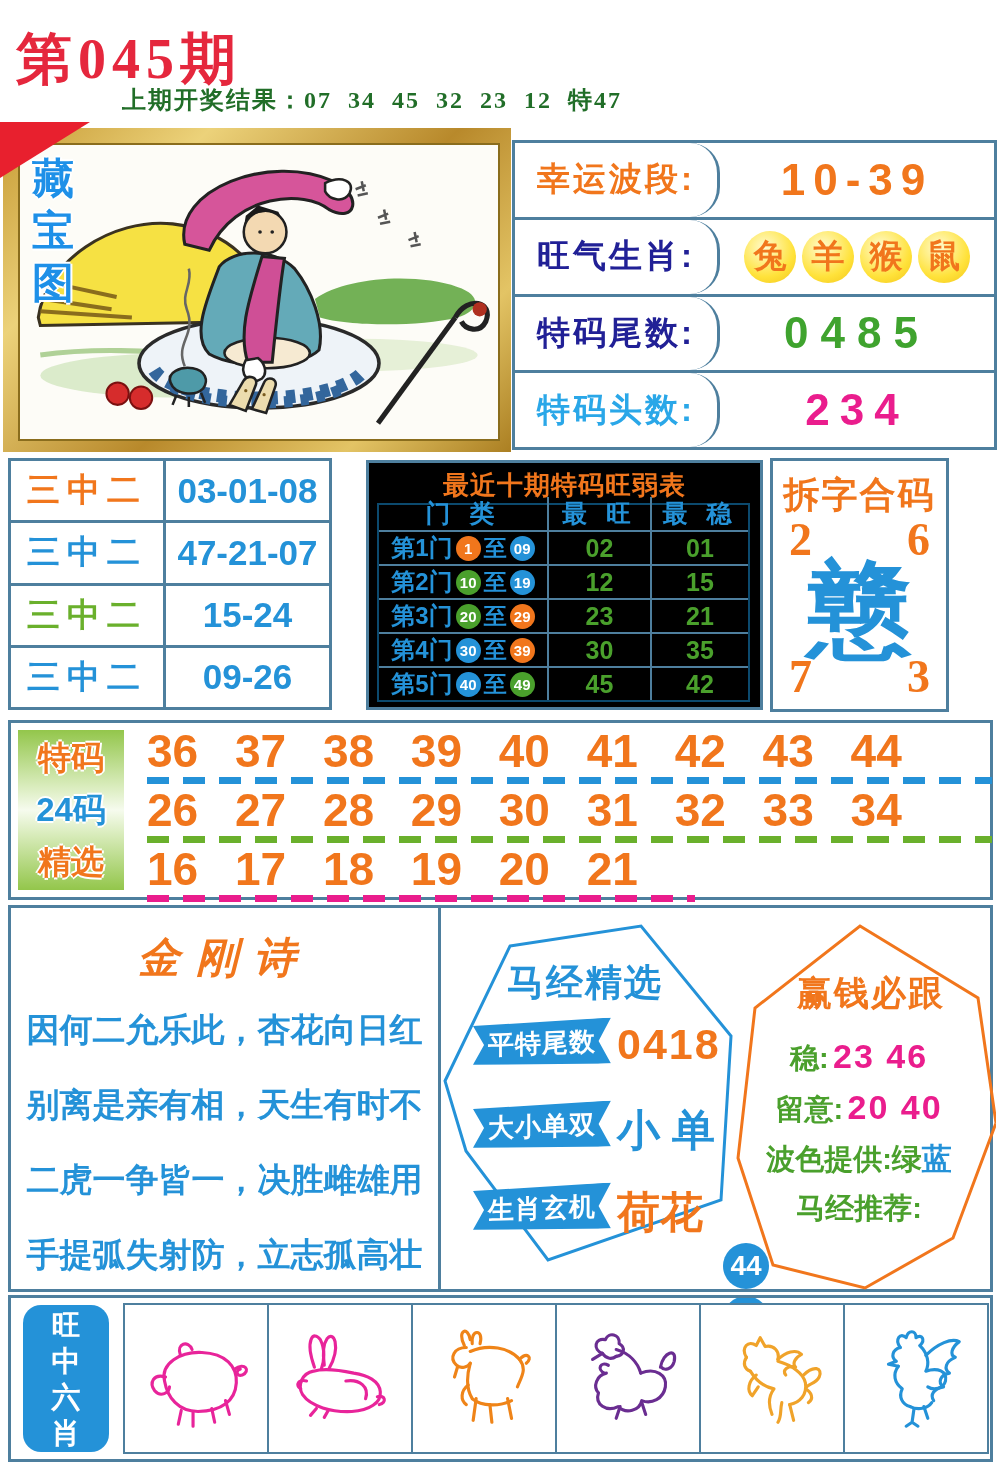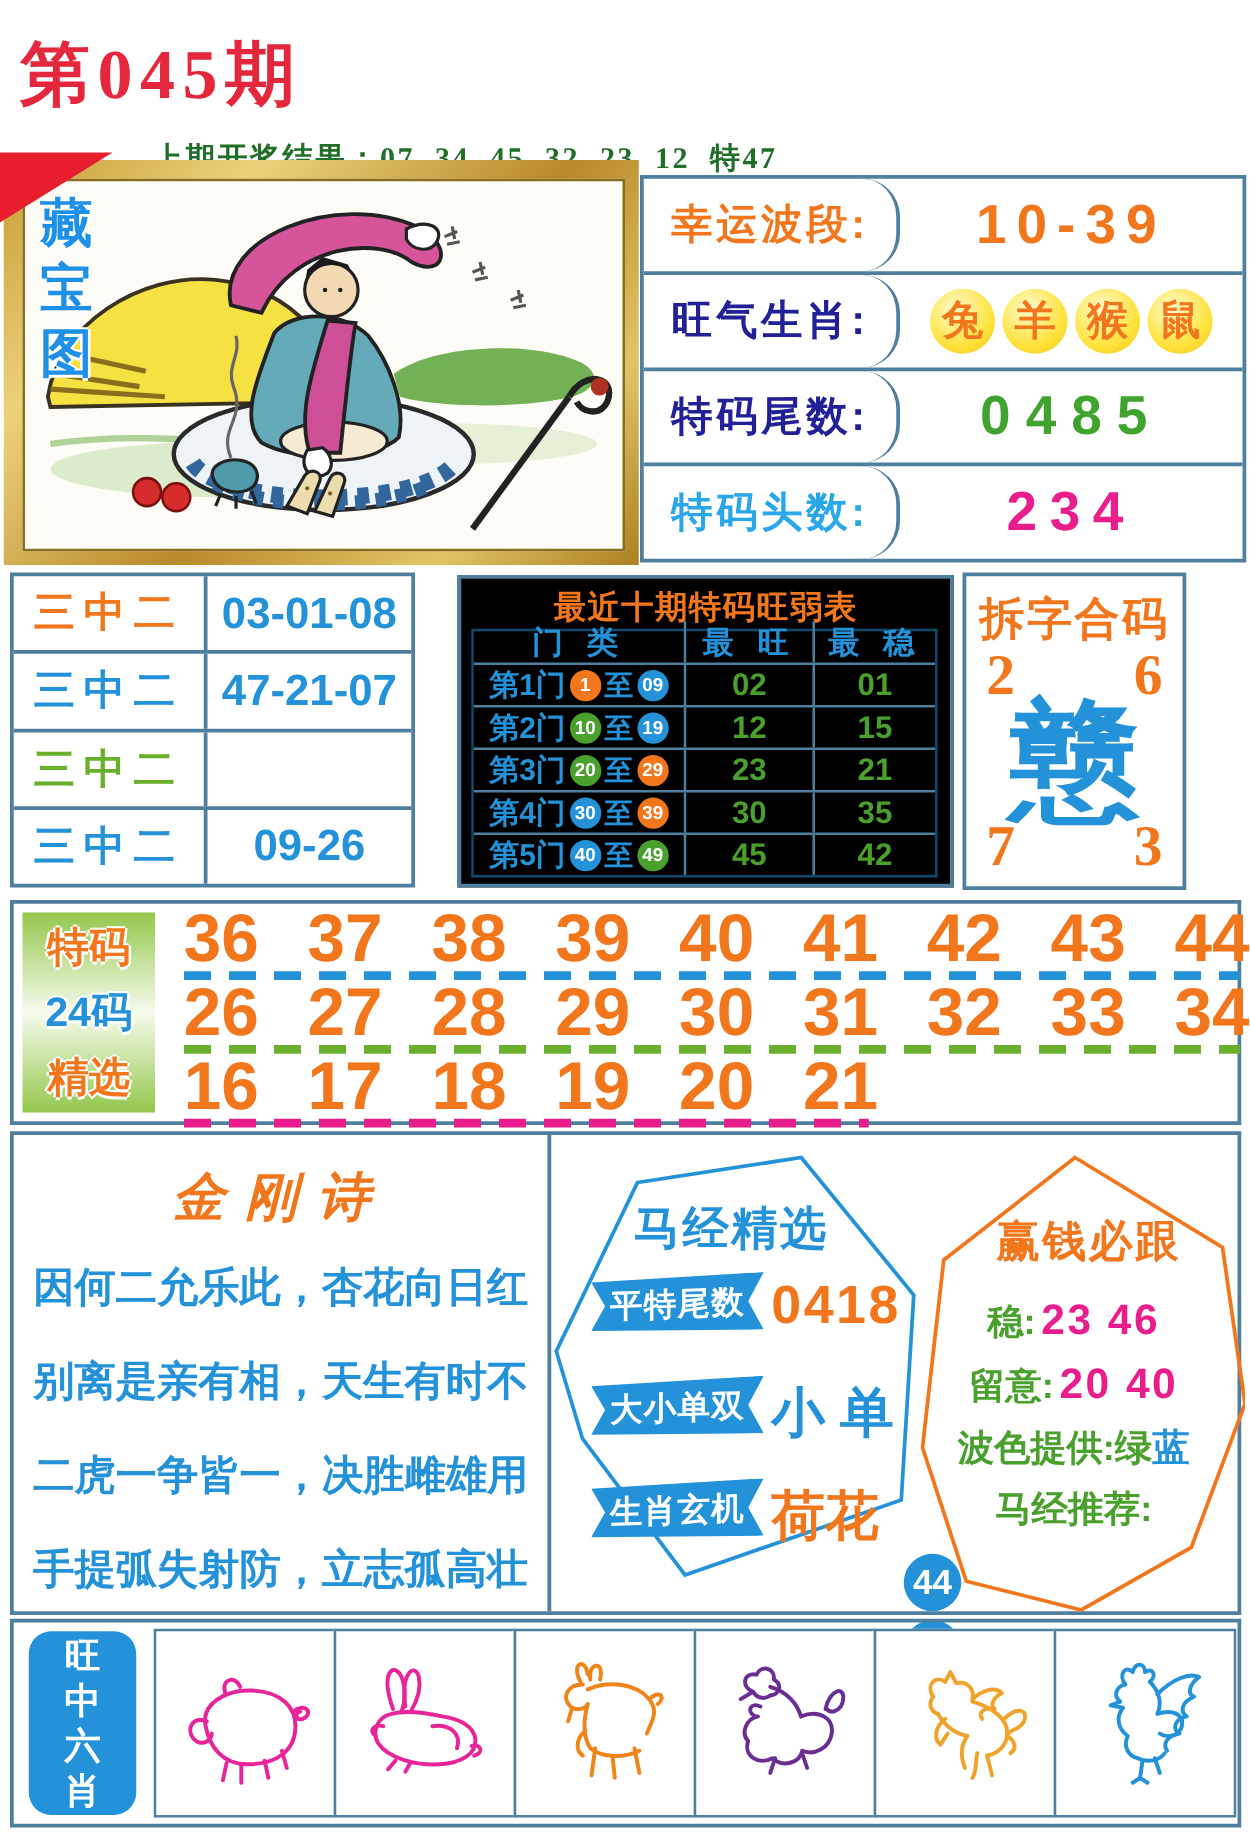--- a/index.html
+++ b/index.html
@@ -2,21 +2,21 @@
 <html><head>
 <meta charset="utf-8">
 <style>
   html,body{margin:0;padding:0;background:#fff;}
   .page{position:relative;width:1000px;height:1467px;background:#fff;overflow:hidden;
         font-family:"Liberation Sans",sans-serif;}
   
   .issue-title{position:absolute;left:16px;top:22px;font-size:56px;font-weight:bold;
         color:#e5273d;font-family:"Liberation Serif",serif;letter-spacing:6px;}
   .subline{position:absolute;left:122px;top:84px;font-size:24px;font-weight:bold;
-        color:#216e28;letter-spacing:2px;word-spacing:8px;font-family:"Liberation Serif",serif;margin-top:26px;}
+        color:#216e28;letter-spacing:2px;word-spacing:8px;font-family:"Liberation Serif",serif;}
   .red-corner{position:absolute;left:0;top:122px;width:0;height:0;z-index:6;
         border-top:56px solid #e8202e;border-right:90px solid transparent;}
   
   .treasure{position:absolute;left:3px;top:128px;width:508px;height:324px;box-sizing:border-box;
         padding:15px;background:linear-gradient(135deg,#c79b35,#ecd27a 25%,#b8892b 55%,#e3c465 80%,#ab7f22);}
   .treasure-inner{position:relative;width:100%;height:100%;background:#fdfcf7;
         border:2px solid #8a6d1d;overflow:hidden;}
   .treasure-label{position:absolute;left:12px;top:8px;z-index:3;}
   .treasure-label span{display:block;font-size:42px;font-weight:bold;color:#1e90e8;line-height:52px;
         text-shadow:-2px 0 #fff,2px 0 #fff,0 -2px #fff,0 2px #fff;}
@@ -76,21 +76,21 @@
   
   .tema24{position:absolute;left:8px;top:720px;width:985px;height:180px;box-sizing:border-box;
         border:3px solid #4e7f9e;padding-left:36px;}
   .t24-label{position:absolute;left:7px;top:7px;width:106px;height:160px;display:flex;
         flex-direction:column;align-items:center;justify-content:center;
         background:linear-gradient(180deg,#93c64b 0%,#d9ecbc 35%,#f6fbee 50%,#d9ecbc 65%,#93c64b 100%);}
   .t24-label span{font-size:33px;font-weight:bold;line-height:52px;
         text-shadow:-2px 0 #fff,2px 0 #fff,0 -2px #fff,0 2px #fff;}
   .t-orange{color:#f1761c;} .t-blue{color:#2492d8;}
   .t24-row{position:absolute;left:136px;height:58px;}
-  .t24-row .nums{display:block;font-size:54px;font-weight:bold;color:#f1761c;line-height:50px;
+  .t24-row .nums{display:block;font-size:46px;font-weight:bold;color:#f1761c;line-height:50px;
         word-spacing:24px;white-space:nowrap;}
   .t24-ul{height:7px;margin-top:1px;}
   .ul-blue{width:845px;background:repeating-linear-gradient(90deg,#2492d8 0 22px,transparent 22px 36px);}
   .ul-green{width:845px;background:repeating-linear-gradient(90deg,#6ab02c 0 22px,transparent 22px 36px);}
   .ul-magenta{width:548px;background:repeating-linear-gradient(90deg,#ea1d8d 0 22px,transparent 22px 36px);}
   .r1{top:3px;} .r2{top:62px;} .r3{top:121px;}
   
   .bottom-mid{position:absolute;left:8px;top:905px;width:985px;height:387px;box-sizing:border-box;
         border:3px solid #4e7f9e;}
   .bm-divider{position:absolute;left:427px;top:0;width:3px;height:100%;background:#4e7f9e;}
@@ -238,20 +238,21 @@
     <div class="sz-row">
       <div class="sz-label c-orange">三中二</div>
       <div class="sz-value">03-01-08</div>
     </div>
     <div class="sz-row">
       <div class="sz-label c-blue">三中二</div>
       <div class="sz-value">47-21-07</div>
     </div>
     <div class="sz-row">
       <div class="sz-label c-green">三中二</div>
+      <div class="sz-value">15-24</div>
     </div>
     <div class="sz-row">
       <div class="sz-label c-blue">三中二</div>
       <div class="sz-value">09-26</div>
     </div>
   </div>
 
   <div class="strength">
     <div class="st-title">最近十期特码旺弱表</div>
     <div class="st-table">

